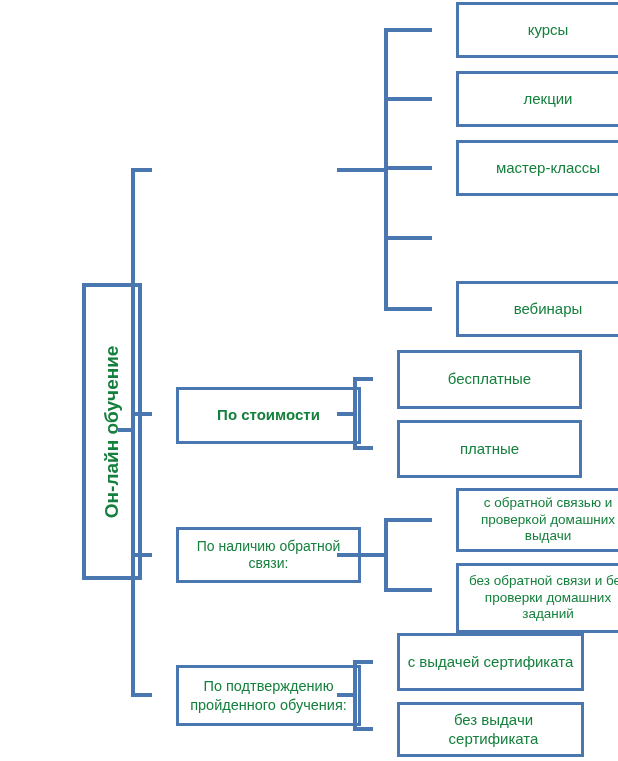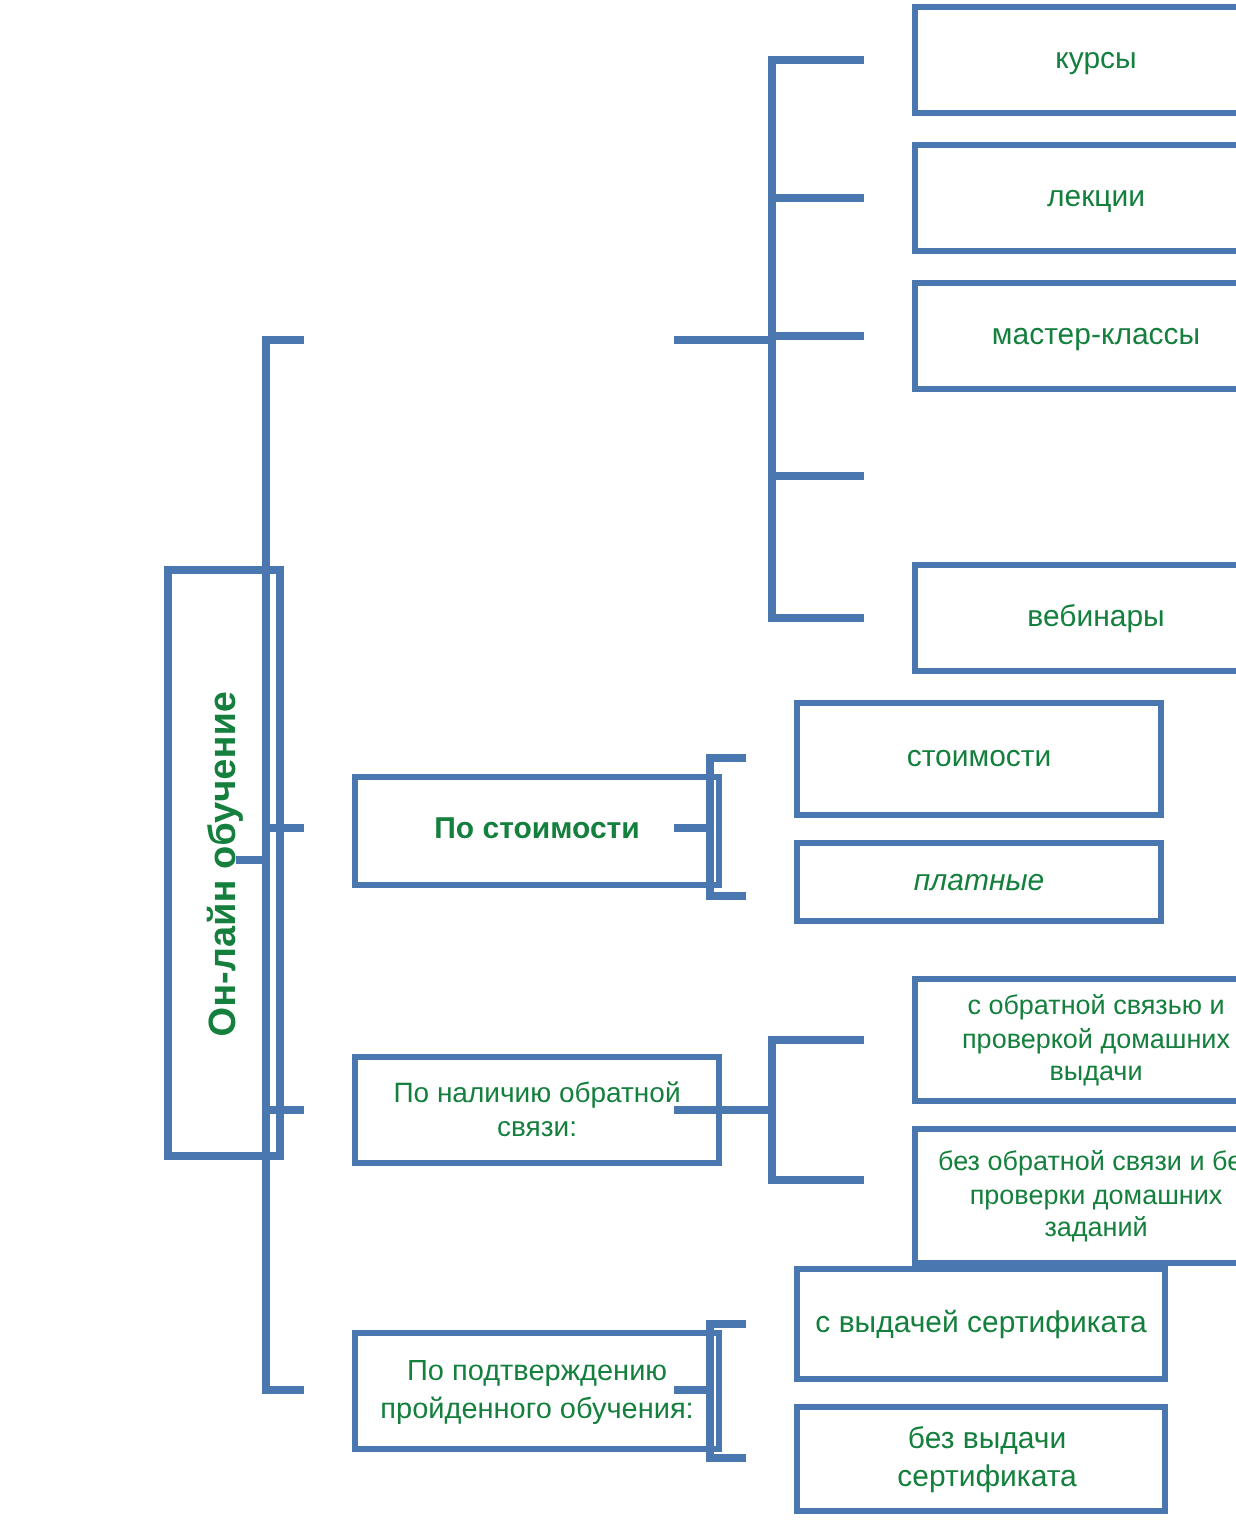--- a/index.html
+++ b/index.html
@@ -72,21 +72,21 @@
   #b1-c2 { left: 432px; top: 140px; width: 184px; height: 56px; }
   #b1-c3 { left: 432px; top: 210px; width: 184px; height: 56px; }
   #b1-c4 { left: 432px; top: 281px; width: 184px; height: 56px; }
   
   #b2-rstub   { left: 337px; top: 412px; width: 18px; height: 4px; }
   #b2-vline   { left: 353px; top: 377px; width: 4px;  height: 73px; }
   #b2-c0-stub { left: 357px; top: 377px; width: 16px; height: 4px; }
   #b2-c1-stub { left: 357px; top: 446px; width: 16px; height: 4px; }
   
   #b2-c0 { left: 373px; top: 350px; width: 185px; height: 59px; }
-  #b2-c1 { left: 373px; top: 420px; width: 185px; height: 42px; font-style: italic; }
+  #b2-c1 { left: 373px; top: 420px; width: 185px; height: 58px; }
   
   #b3-rstub   { left: 337px; top: 553px; width: 49px; height: 4px; }
   #b3-vline   { left: 384px; top: 518px; width: 4px;  height: 74px; }
   #b3-c0-stub { left: 388px; top: 518px; width: 44px; height: 4px; }
   #b3-c1-stub { left: 388px; top: 588px; width: 44px; height: 4px; }
   
   #b3-c0 { left: 432px; top: 488px; width: 184px; height: 64px; }
   #b3-c1 { left: 432px; top: 563px; width: 184px; height: 70px; }
   
   #b4-rstub   { left: 337px; top: 693px; width: 18px; height: 4px; }
@@ -134,21 +134,21 @@
   </div>
 
   <div class="box bold" id="b2-box">
     <span>По стоимости</span>
   </div>
   <div class="line" id="b2-rstub"></div>
   <div class="line" id="b2-vline"></div>
   <div class="line" id="b2-c0-stub"></div>
   <div class="line" id="b2-c1-stub"></div>
   <div class="box" id="b2-c0">
-    <span>стоимости</span>
+    <span>бесплатные</span>
   </div>
   <div class="box" id="b2-c1">
     <span>платные</span>
   </div>
 
   <div class="box" id="b3-box">
     <span>По наличию обратной связи:</span>
   </div>
   <div class="line" id="b3-rstub"></div>
   <div class="line" id="b3-vline"></div>

